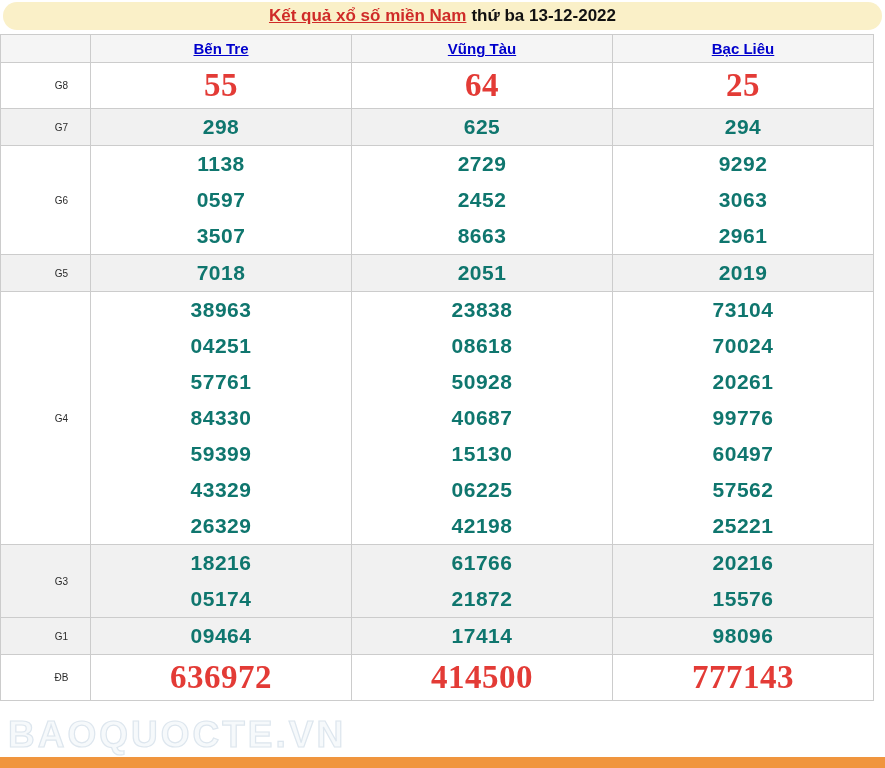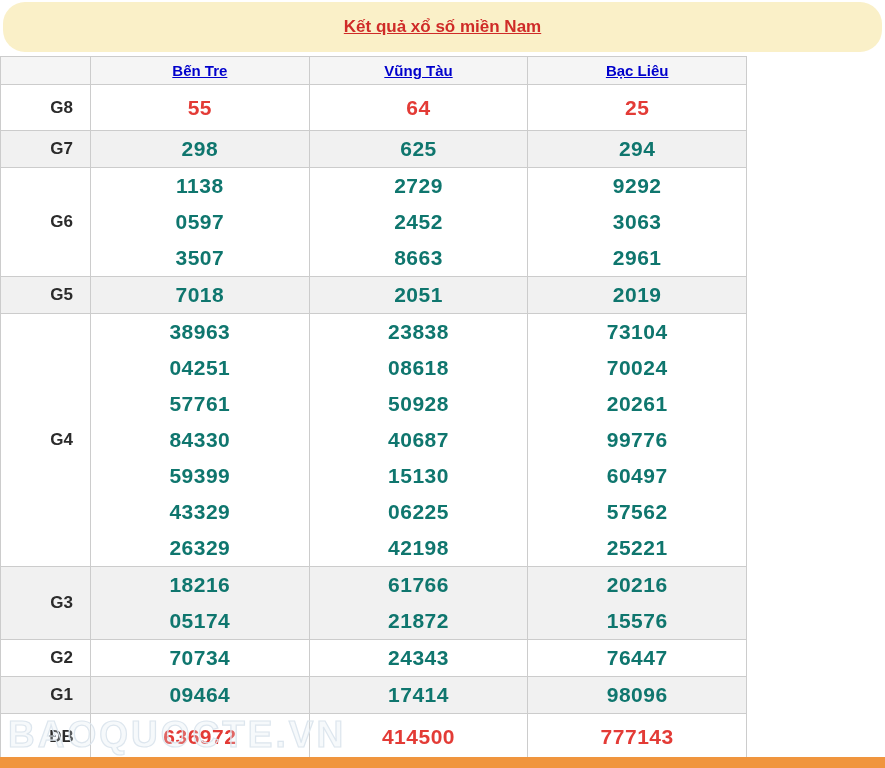--- a/index.html
+++ b/index.html
@@ -13,67 +13,68 @@
     --header-gray:#f5f5f5;
   }
   *{box-sizing:border-box;}
   html,body{margin:0;padding:0;}
   body{
     width:885px;height:768px;background:#ffffff;overflow:hidden;
     font-family:"Liberation Sans","DejaVu Sans",sans-serif;
     color:#222;position:relative;
   }
   .title-band{
-    margin:2px 3px 0 3px;height:50px;background:var(--band-yellow);
+    margin:2px 3px 0 3px;height:28px;background:var(--band-yellow);
     display:flex;align-items:center;justify-content:center;
     font-size:17px;font-weight:bold;gap:5px;border-radius:22px;
   }
   .title-band a{
     color:var(--title-red);text-decoration:underline;cursor:pointer;
   }
   .title-band .date{color:#111;}
   table{
-    width:747px;border-collapse:collapse;margin-top:4px;table-layout:fixed;
+    width:874px;border-collapse:collapse;margin-top:4px;table-layout:fixed;
   }
   col.c-label{width:90px;}
   th,td{border:1px solid var(--border-gray);padding:0;text-align:center;vertical-align:middle;}
   thead th{
     height:28px;background:var(--header-gray);font-size:15px;
   }
   thead a{
     color:var(--link-blue);font-weight:bold;text-decoration:underline;cursor:pointer;
   }
   tbody tr.stripe td, tbody tr.stripe th{background:var(--stripe-gray);}
   tbody tr:not(.stripe) td, tbody tr:not(.stripe) th{background:#ffffff;}
   th.row-label{
-    font-weight:bold;font-size:17px;color:#2b2b2b;padding-left:32px;
+    font-weight:normal;font-size:10px;color:#2b2b2b;padding-left:32px;
   }
   .val{
     line-height:36px;font-size:21px;font-weight:bold;color:#0f766e;
     letter-spacing:0.5px;
   }
   tr.emph .val{
-    line-height:45px;font-size:21px;color:var(--accent-red);
+    line-height:45px;font-size:33px;color:var(--accent-red);font-family:Liberation Serif, serif;
   }
   .watermark{
     position:absolute;left:8px;bottom:12px;z-index:5;pointer-events:none;
     font-size:37px;font-weight:bold;letter-spacing:3px;
     color:transparent;-webkit-text-stroke:1.2px #dde6ee;
     text-shadow:0 0 0 rgba(220,230,240,0.25);
   }
   .footer-bar{
     position:absolute;left:0;bottom:0;width:885px;height:11px;
     background:var(--bar-orange);
   }
 </style>
 </head>
 <body>
 
 <div class="title-band">
   <a>Kết quả xổ số miền Nam</a>
+  <span class="date">thứ ba 13-12-2022</span>
 </div>
 
 <table>
   <colgroup>
     <col class="c-label">
       <col>
       <col>
       <col>
   </colgroup>
   <thead>
@@ -177,32 +178,20 @@
         </td>
         <td>
           <div class="val">61766</div>
           <div class="val">21872</div>
         </td>
         <td>
           <div class="val">20216</div>
           <div class="val">15576</div>
         </td>
       </tr>
-      <tr>
-        <th class="row-label">G2</th>
-        <td>
-          <div class="val">70734</div>
-        </td>
-        <td>
-          <div class="val">24343</div>
-        </td>
-        <td>
-          <div class="val">76447</div>
-        </td>
-      </tr>
       <tr class="stripe">
         <th class="row-label">G1</th>
         <td>
           <div class="val">09464</div>
         </td>
         <td>
           <div class="val">17414</div>
         </td>
         <td>
           <div class="val">98096</div>

